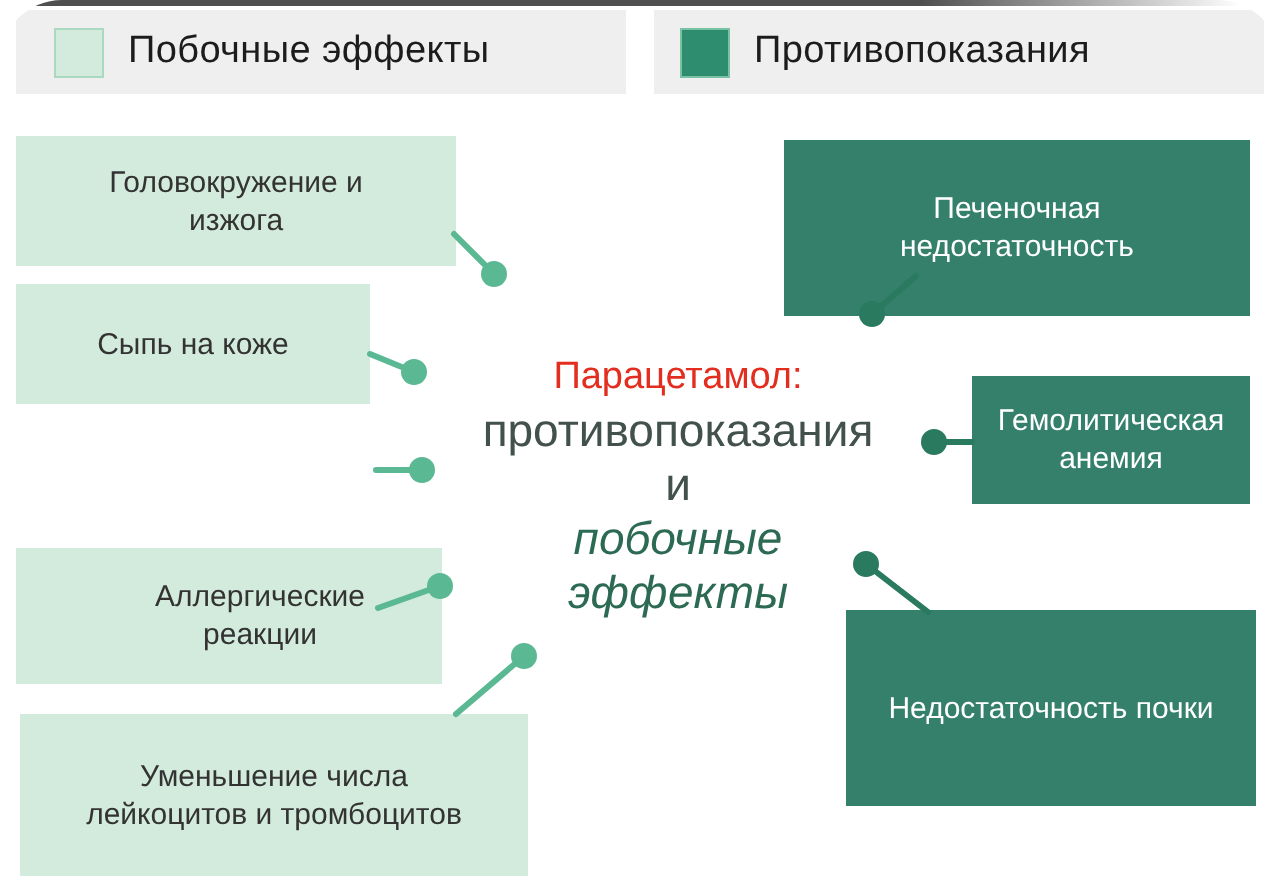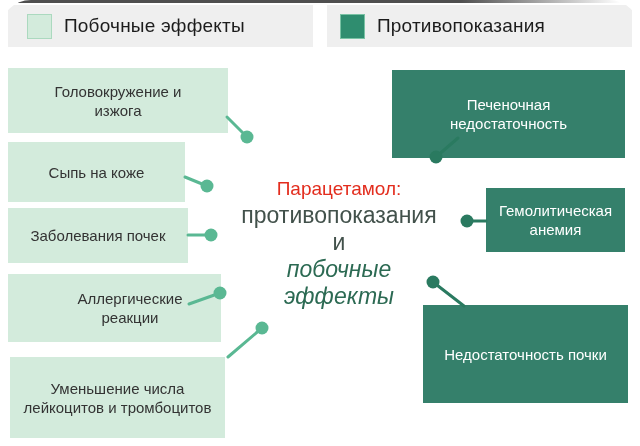--- a/index.html
+++ b/index.html
@@ -31,21 +31,21 @@
   .box{
     position:absolute;display:flex;align-items:center;justify-content:center;
     text-align:center;white-space:pre-line;line-height:19px;font-size:15px;
   }
   .box.light{background:var(--c-light-box,#d3ebdc);color:var(--c-box-text,#333);}
   .box.dark{background:var(--c-dark-box,#35806b);color:var(--c-white-text,#fff);}
   .sbox1{left:8px;top:68px;width:220px;height:65px;}
   .sbox2{left:8px;top:142px;width:177px;height:60px;}
   .sbox3{left:8px;top:208px;width:180px;height:55px;}
   .sbox4{left:8px;top:274px;width:182px;height:68px;padding-left:31px;}
-  .sbox5{left:10px;top:357px;width:215px;height:81px;}
+  .sbox5{left:10px;top:357px;width:254px;height:81px;}
   .cbox1{left:392px;top:70px;width:233px;height:88px;}
   .cbox2{left:486px;top:188px;width:139px;height:64px;}
   .cbox3{left:423px;top:305px;width:205px;height:98px;}
   
   .center{
     position:absolute;left:229px;top:175px;width:220px;
     text-align:center;line-height:27px;font-size:23px;
   }
   .c-title{color:var(--c-title-red,#e32d1e);font-size:19px;font-weight:500;text-align:center;}
   .c-muted{color:var(--c-center-muted,#42514b);}
@@ -68,21 +68,20 @@
     <span class="legend-label">Побочные эффекты</span>
   </div>
   <div class="legend-band band2">
     <span class="sq"></span>
     <span class="legend-label">Противопоказания</span>
   </div>
 
   <div class="box light sbox1">Головокружение и
 изжога</div>
   <div class="box light sbox2">Сыпь на коже</div>
-  <div class="box light sbox3">Заболевания почек</div>
   <div class="box light sbox4">Аллергические
 реакции</div>
   <div class="box light sbox5">Уменьшение числа
 лейкоцитов и тромбоцитов</div>
 
   <div class="box dark cbox1">Печеночная
 недостаточность</div>
   <div class="box dark cbox2">Гемолитическая
 анемия</div>
   <div class="box dark cbox3">Недостаточность почки</div>

